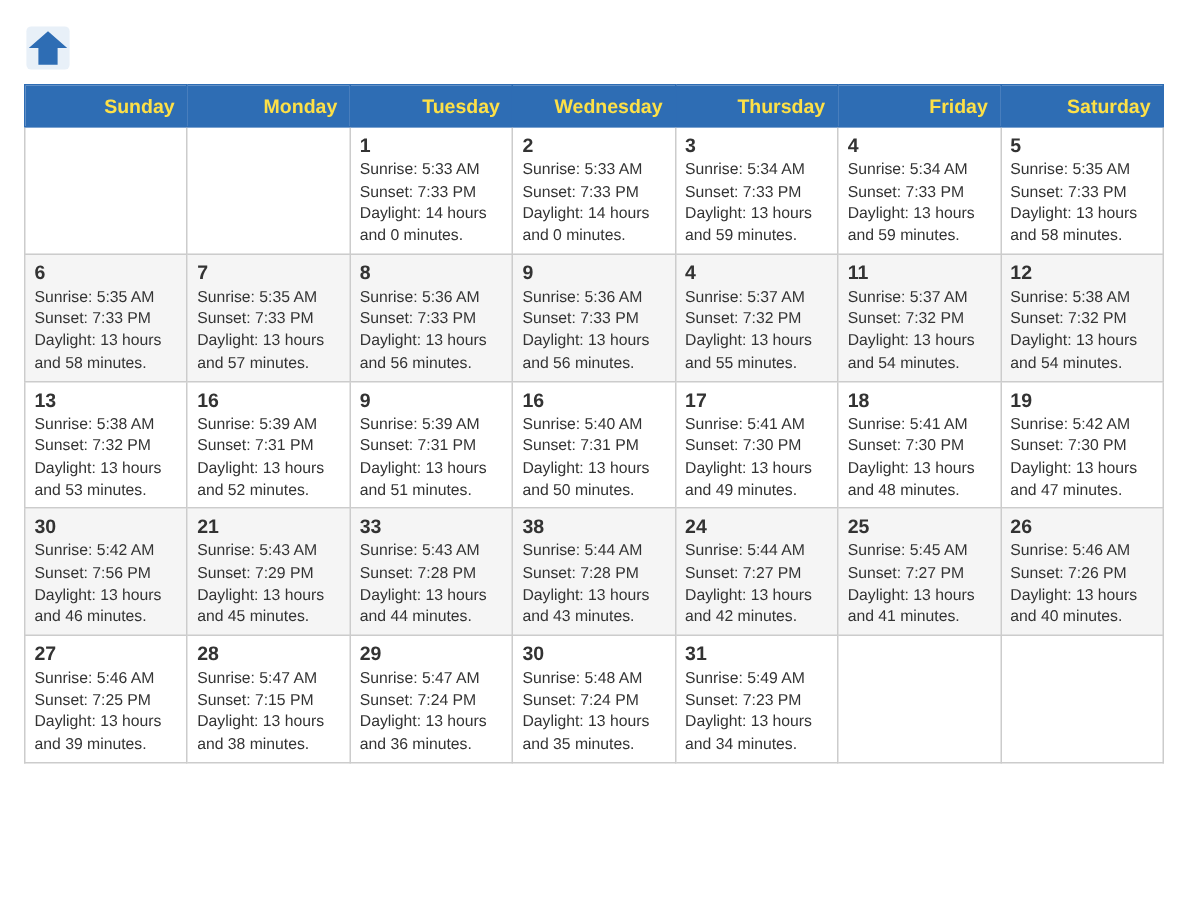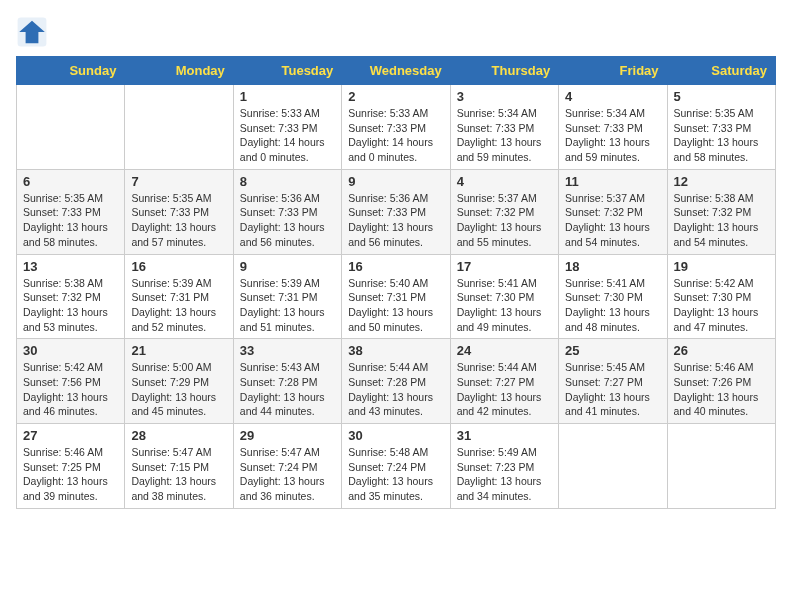--- a/index.html
+++ b/index.html
@@ -259,21 +259,21 @@
       <tr>
         <td>
           <span class="day-number">30</span>
           <div class="day-info">Sunrise: 5:42 AM
 Sunset: 7:56 PM
 Daylight: 13 hours
 and 46 minutes.</div>
         </td>
         <td>
           <span class="day-number">21</span>
-          <div class="day-info">Sunrise: 5:00 AM
+          <div class="day-info">Sunrise: 5:43 AM
 Sunset: 7:29 PM
 Daylight: 13 hours
 and 45 minutes.</div>
         </td>
         <td>
           <span class="day-number">33</span>
           <div class="day-info">Sunrise: 5:43 AM
 Sunset: 7:28 PM
 Daylight: 13 hours
 and 44 minutes.</div>

